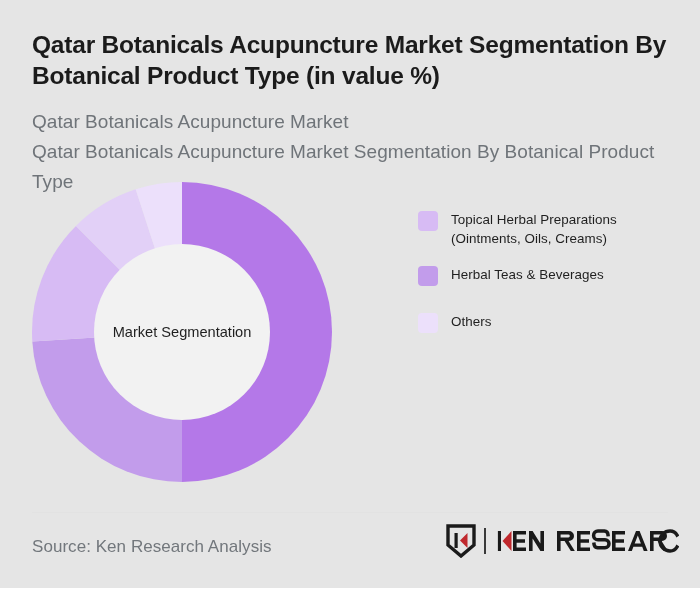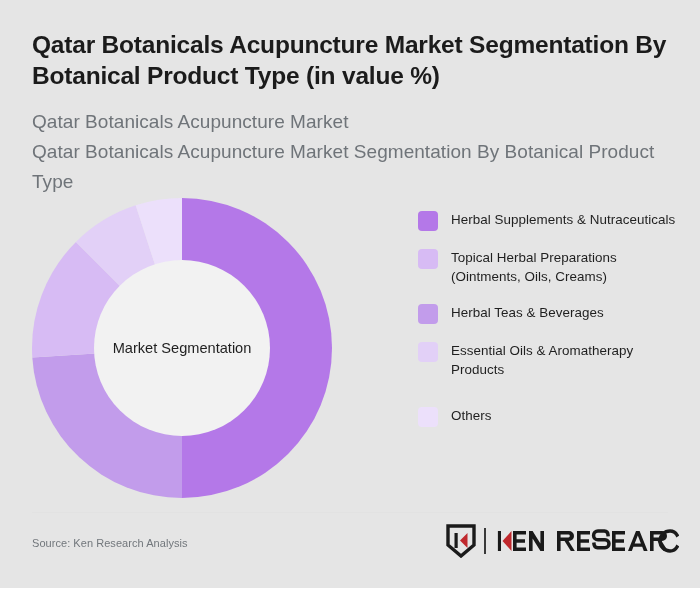--- a/index.html
+++ b/index.html
@@ -51,21 +51,21 @@
     position: absolute;
     left: 0;
     top: 172px;
     width: 700px;
     height: 325px;
   }
 
   .donut-wrap {
     position: absolute;
     left: 32px;
-    top: 26px;
+    top: 10px;
     width: 300px;
     height: 300px;
   }
 
   .donut-svg {
     display: block;
     width: 300px;
     height: 300px;
     overflow: visible;
   }
@@ -115,21 +115,21 @@
     top: 512px;
     width: 636px;
     height: 1px;
     background: #e2e2e2;
   }
 
   .source-text {
     position: absolute;
     left: 32px;
     top: 537px;
-    font-size: 11px;
+    font-size: 17px;
     color: #72777c;
     letter-spacing: 0.05px;
   }
 
   .logo {
     position: absolute;
     left: 446px;
     top: 524px;
     display: flex;
     align-items: center;
@@ -171,36 +171,28 @@
             <path d="M 150 150 L 43.93 43.93 A 150 150 0 0 1 103.65 7.34 Z" fill="#e2d0f7"></path>
             <path d="M 150 150 L 103.65 7.34 A 150 150 0 0 1 150.00 0.00 Z" fill="#ece0fb"></path>
           </g>
         <circle cx="150" cy="150" r="88" id="donut-hole" fill="#f2f2f2"></circle>
         <text class="center-label" x="150" y="155" text-anchor="middle">Market Segmentation</text>
       </svg>
     </div>
 
     <div class="legend" id="legend-root">
         <div class="legend-item">
-          <span class="legend-swatch" style="background: rgb(180, 120, 232);"></span>
-          <span class="legend-text">Herbal Supplements &amp; Nutraceuticals</span>
-        </div>
-        <div class="legend-item">
           <span class="legend-swatch" style="background: rgb(215, 187, 244);"></span>
           <span class="legend-text">Topical Herbal Preparations (Ointments, Oils, Creams)</span>
         </div>
         <div class="legend-item">
           <span class="legend-swatch" style="background: rgb(194, 156, 235);"></span>
           <span class="legend-text">Herbal Teas &amp; Beverages</span>
         </div>
         <div class="legend-item">
-          <span class="legend-swatch" style="background: rgb(226, 208, 247);"></span>
-          <span class="legend-text">Essential Oils &amp; Aromatherapy Products</span>
-        </div>
-        <div class="legend-item">
           <span class="legend-swatch" style="background: rgb(236, 224, 251);"></span>
           <span class="legend-text">Others</span>
         </div>
       </div>
 
   </div>
 
   <div class="divider"></div>
 
   <div class="source-text">Source: Ken Research Analysis</div>

